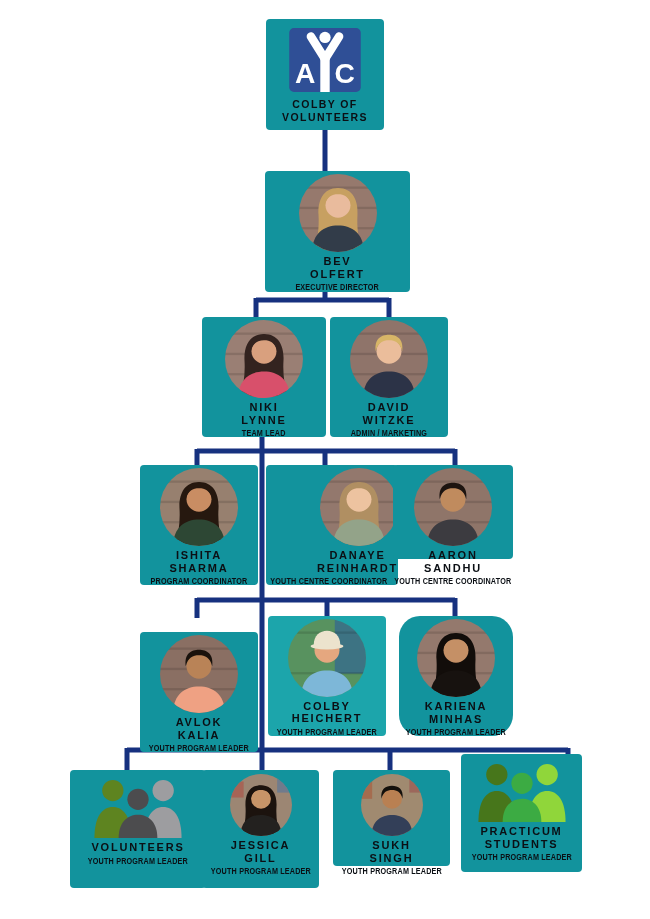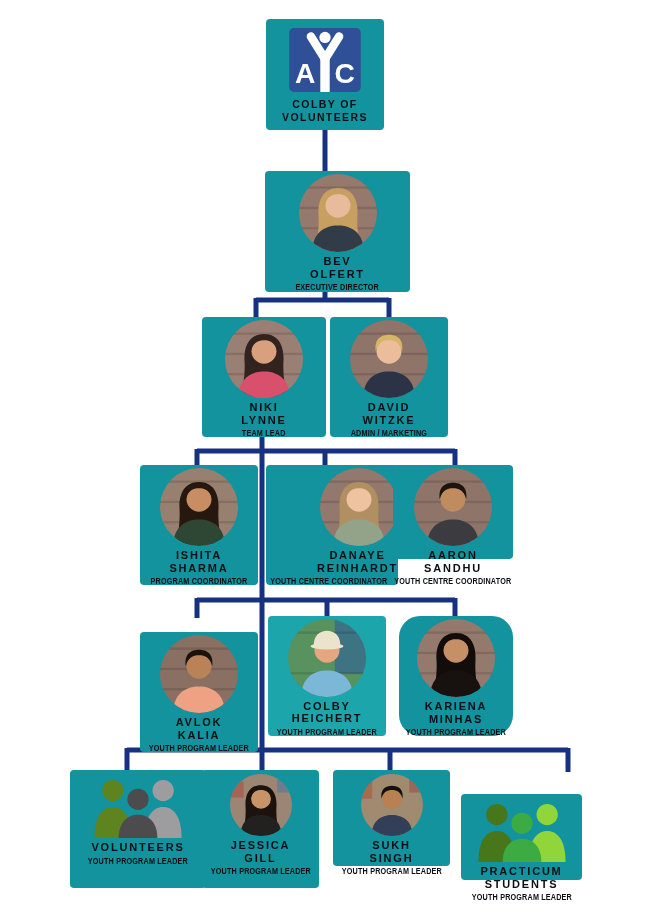--- a/index.html
+++ b/index.html
@@ -62,21 +62,21 @@
   .p-david   {left:330px;top:317px;width:118px;height:120px;}
   .p-ishita  {left:140px;top:465px;width:118px;height:120px;}
   .p-danaye  {left:266px;top:465px;width:132px;height:120px;align-items:flex-end;}
   .p-aaron   {left:393px;top:465px;width:120px;height:94px;}
   .p-avlok   {left:140px;top:616px;width:118px;height:120px;margin-top:16px;}
   .p-colby   {left:268px;top:616px;width:118px;height:120px;justify-content:center;}
   .p-kariena {left:399px;top:616px;width:114px;height:120px;border-radius:21px;}
   .p-volunteers{left:70px;top:770px;width:136px;height:118px;}
   .p-jessica {left:202px;top:770px;width:117px;height:118px;}
   .p-sukh    {left:333px;top:770px;width:117px;height:96px;}
-  .p-practicum{left:461px;top:794px;width:121px;height:86px;}
+  .p-practicum{left:461px;top:754px;width:121px;height:118px;}
 </style>
 </head>
 <body>
 
 <div id="canvas">
 
   <svg id="connectors" width="650" height="919" viewBox="0 0 650 919" aria-hidden="true">
     <path d="M325,130 V173
              M325,290 V302
              M256,300 H389

